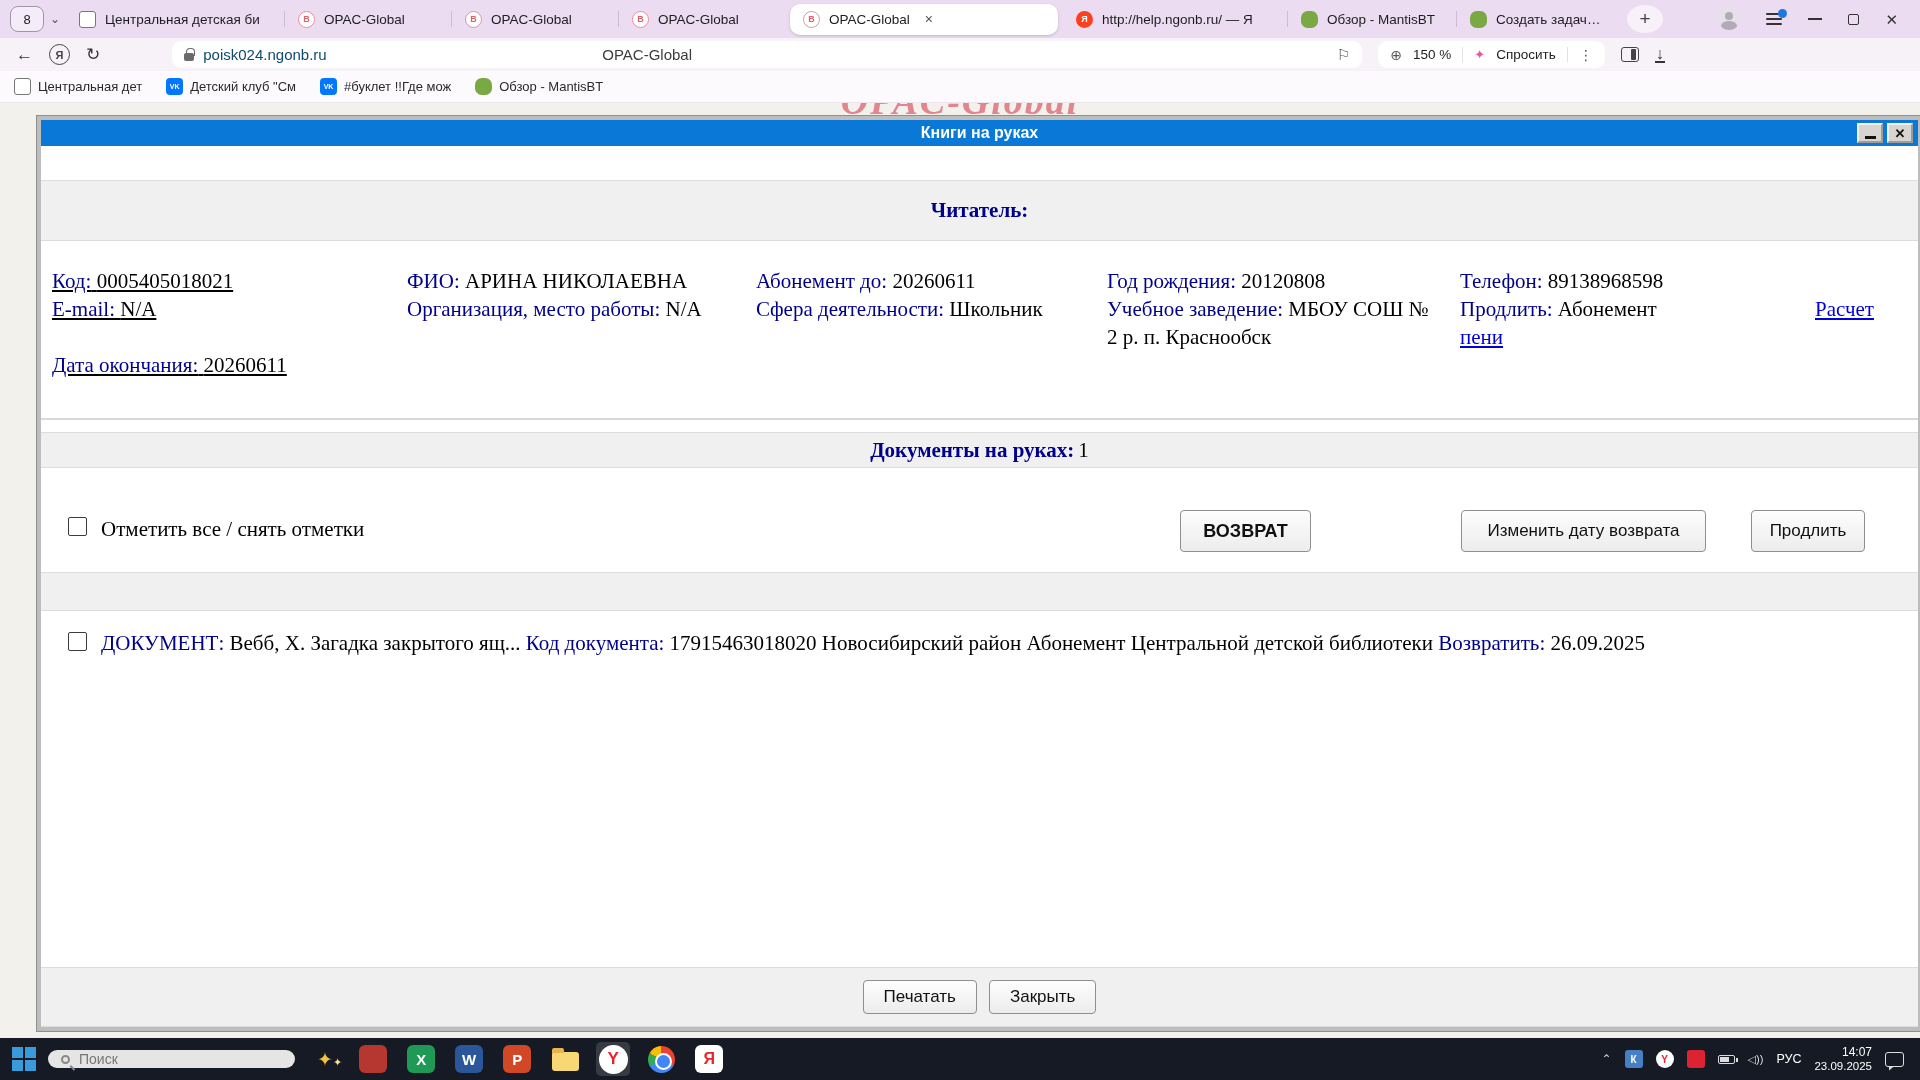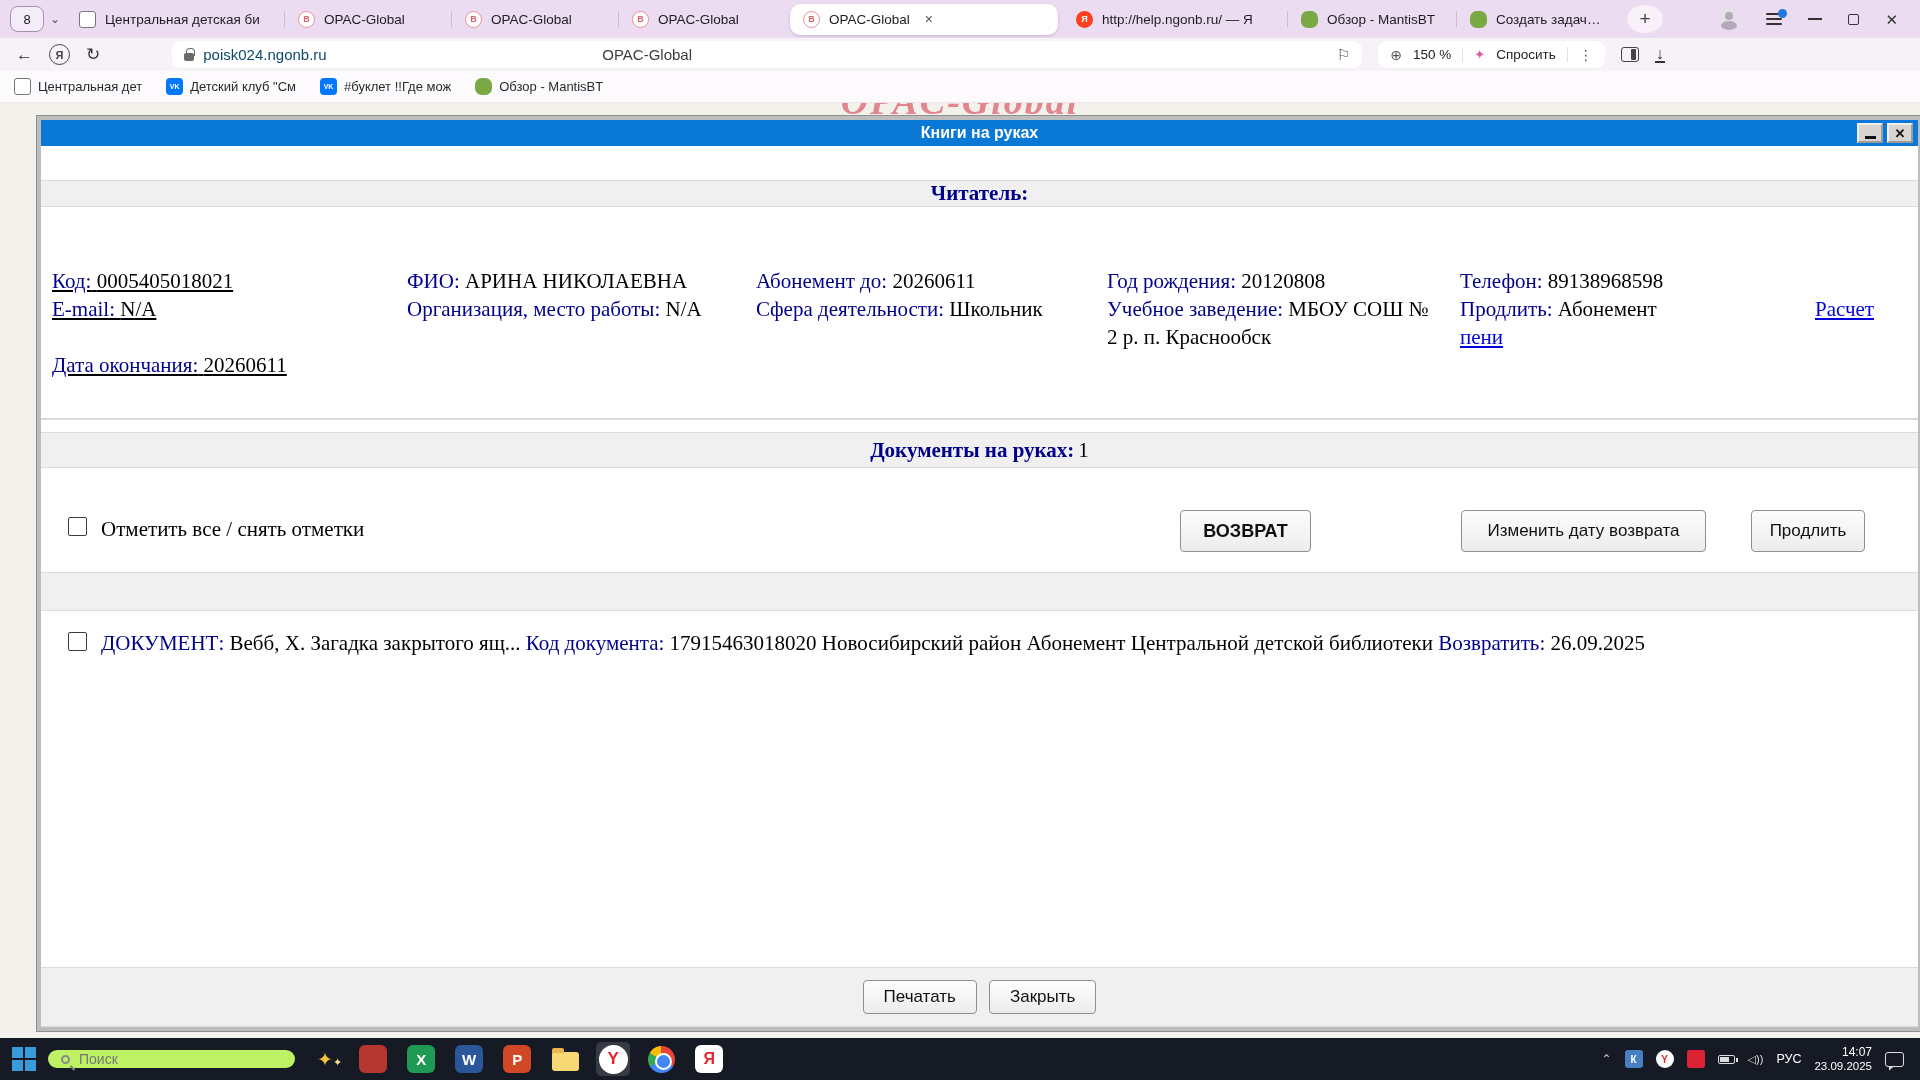--- a/index.html
+++ b/index.html
@@ -62,21 +62,21 @@
   .modal { position:absolute; left:17px; top:13px; width:1885px; height:915px; border:4px solid #bdbdbd; box-shadow:0 0 0 1px #8f8f8f; background:#fff;margin-left:20px; }
   .mtitle { height:26px; background:#0a78d6; display:flex; align-items:center; justify-content:center; position:relative; }
   .mtitle .txt { color:#fff; font-weight:bold; font-size:16px; }
   .winbtns { position:absolute; right:5px; top:3px; display:flex; gap:4px; }
   .winbtn { width:26px; height:20px; background:#d8d4cf; border:2px outset #f2efec; display:flex; align-items:center; justify-content:center; }
   .winbtn .minbar { width:11px; height:3px; background:#111; margin-top:9px; }
   .winbtn.close { font-size:13px; font-weight:bold; color:#111; }
   .mcontent { position:relative; width:1877px; height:881px; background:#fff; font-family:"Liberation Serif", serif; }
 
   .band { position:absolute; left:0; width:1877px; background:#f0f0f0; border-top:1px solid #dcdcdc; border-bottom:1px solid #dcdcdc; display:flex; align-items:center; justify-content:center; }
-  .band-reader { top:34px; height:27px; }
+  .band-reader { top:34px; height:61px; }
   .band-docs { top:286px; height:36px; }
   .band-mid { top:426px; height:39px; }
   .band-bottom { top:821px; height:60px; display:flex; gap:12px; }
   .navy { color:#00008b; }
   .hdr { font-size:21px; font-weight:bold; }
 
   .readerinfo { position:absolute; top:121px; left:0; width:1877px; font-size:21px; line-height:28px; color:#000; }
   .rcol { position:absolute; top:0; }
   .rc1 { left:11px;  width:350px;text-decoration:underline; }
   .rc2 { left:366px; width:345px; }
@@ -100,21 +100,21 @@
   .btn-prolong { left:1710px; top:364px; width:114px; height:42px; }
   .btn-foot { position:static; height:34px; padding:0 20px; }
 
   .docrow-cb { position:absolute; left:27px; top:486px; }
   .docrow { position:absolute; left:60px; top:483px; width:1790px; font-size:21px; line-height:28px; }
 
   
   .taskbar { position:absolute; left:0; top:1038px; width:1920px; height:42px; background:#151a24; display:flex; align-items:center; }
   .startbtn { margin-left:12px; width:24px; height:24px; display:grid; grid-template-columns:11px 11px; grid-template-rows:11px 11px; gap:2px; }
   .startbtn i { background:#3a9bdc; }
-  .tsearch { margin-left:12px; width:247px; height:18px; background:#bef264; border-radius:15px; display:flex; align-items:center; gap:9px; padding:0 13px; }
+  .tsearch { margin-left:12px; width:247px; height:18px; background:#e5e5e5; border-radius:15px; display:flex; align-items:center; gap:9px; padding:0 13px; }
   .mag { width:9px; height:9px; border:2px solid #888; border-radius:50%; position:relative; flex:none; }
   .mag:after { content:""; position:absolute; left:8px; top:8px; width:6px; height:2px; background:#888; transform:rotate(45deg); transform-origin:0 0; }
   .tsearch .ph { font-size:14px; color:#767676; }
   .sparkico { margin-left:22px; font-size:19px; color:#f3c43a; }
   .sparkico small { font-size:11px; color:#f7df8a; }
   .appico { width:34px; height:34px; margin-left:14px; display:flex; align-items:center; justify-content:center; border-radius:5px; }
   .appico.active { background:rgba(255,255,255,.14); }
   .sq { width:28px; height:28px; border-radius:6px; display:flex; align-items:center; justify-content:center; color:#fff; font-weight:bold; font-size:15px; }
   .sq-red { background:#b5372f; }
   .sq-xl { background:#1f9a55; }

